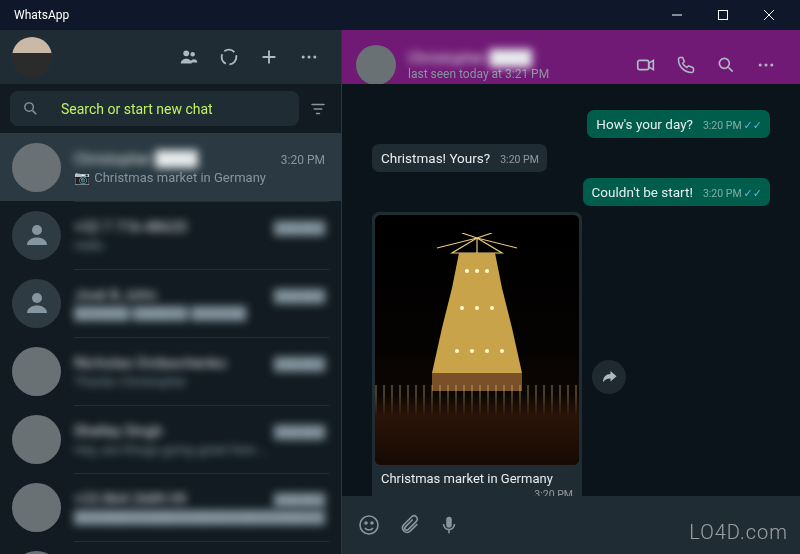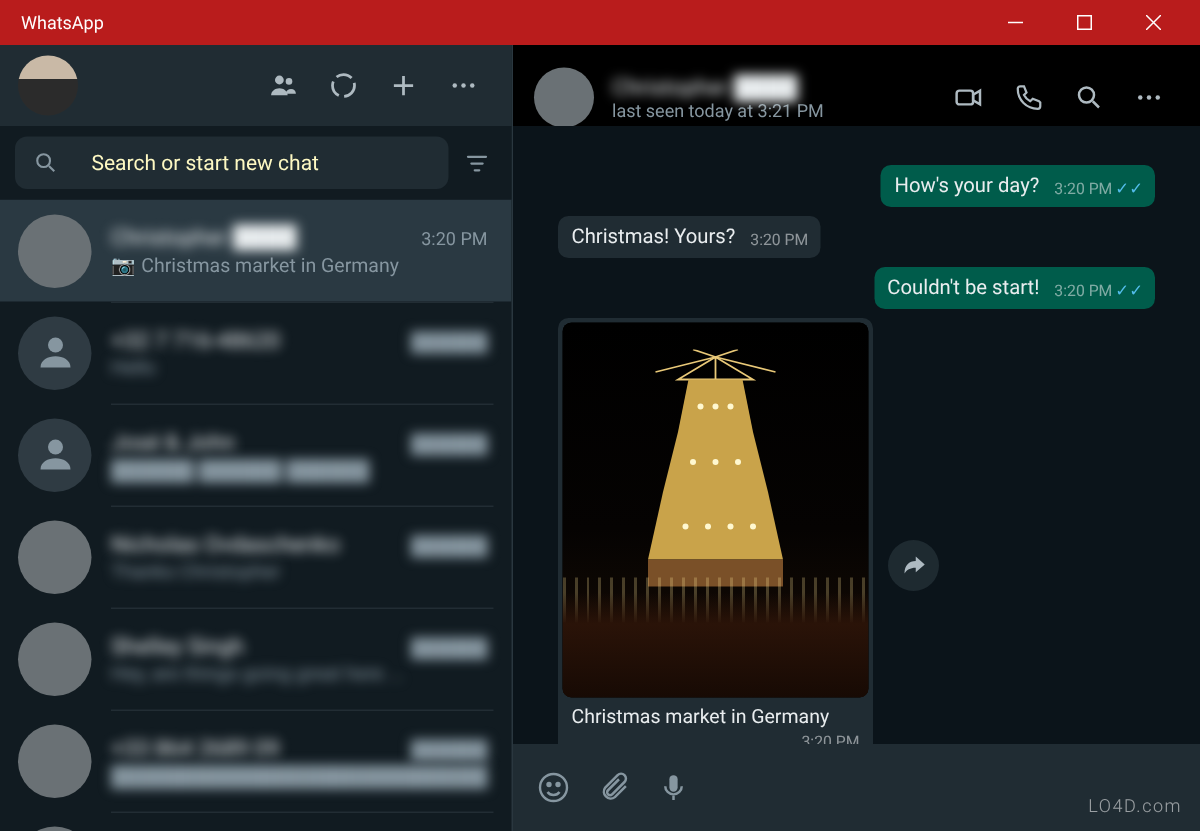--- a/index.html
+++ b/index.html
@@ -1,59 +1,59 @@
 <!DOCTYPE html>
 <html><head>
 <meta charset="utf-8">
 <style>
 * { margin: 0; padding: 0; box-sizing: border-box; font-family: -apple-system, BlinkMacSystemFont, "Segoe UI", Roboto, Helvetica, Arial, sans-serif; }
 body { width: 800px; height: 554px; background: #0a0a0a; overflow: hidden; position: relative; }
 
 
-.titlebar { height: 30px; background: #b91c1c; display: flex; align-items: center; padding: 0 8px 0 14px; color: #fff; }
+.titlebar { height: 30px; background: #0f172a; display: flex; align-items: center; padding: 0 8px 0 14px; color: #fff; }
 .titlebar .title { font-size: 12px; flex: 1; }
 .titlebar .winbtns { display: flex; }
 .titlebar .winbtn { width: 46px; height: 30px; display: flex; align-items: center; justify-content: center; cursor: pointer; }
 .titlebar .winbtn svg { stroke: #fff; }
 
 
 .main { display: flex; height: calc(554px - 30px); }
 .left { width: 342px; background: #111b21; display: flex; flex-direction: column; border-right: 1px solid #2a373f; }
 .right { flex: 1; background: #0b141a; display: flex; flex-direction: column; position: relative; }
 
 
 .left-header { height: 54px; background: #202c33; display: flex; align-items: center; padding: 0 12px; }
 .avatar { width: 40px; height: 40px; border-radius: 50%; background: #6a7175; overflow: hidden; }
 .left-header .spacer { flex: 1; }
 .hicon { width: 40px; height: 40px; display: flex; align-items: center; justify-content: center; cursor: pointer; color: #aebac1; }
 
 
 .search-row { padding: 7px 10px; background: #111b21; display: flex; align-items: center; gap: 6px; }
-.search-box { flex: 1; background: #202c33; border-radius: 8px; height: 35px; display: flex; align-items: center; padding: 0 12px; color: #fef9c3; gap: 22px; }
+.search-box { flex: 1; background: #202c33; border-radius: 8px; height: 35px; display: flex; align-items: center; padding: 0 12px; color: #bef264; gap: 22px; }
 .search-box .icon { color: #8696a0; display:flex; }
 .search-box .placeholder { font-size: 14px; }
 .filter-btn { width: 26px; display: flex; align-items: center; justify-content: center; cursor: pointer; color: #8696a0; }
 
 
 .chat-list { flex: 1; overflow-y: hidden; }
 .chat-item { height: 68px; display: flex; align-items: center; padding: 0 12px; cursor: pointer; }
 .chat-item.active { background: #2a3942; }
 .chat-item .av { width: 49px; height: 49px; border-radius: 50%; background: #6a7175; flex-shrink: 0; margin-right: 13px; overflow:hidden; }
 .chat-item .av.blank { background: #2f3b43; display:flex; align-items:center; justify-content:center; }
 .chat-item .info { flex: 1; min-width: 0; border-top: 1px solid #222d34; height: 100%; display: flex; flex-direction: column; justify-content: center; padding-right: 4px;}
 .chat-item:first-child .info { border-top: none; }
 .chat-item .row1 { display: flex; justify-content: space-between; align-items: baseline; }
 .chat-item .name { color: #e9edef; font-size: 15px; white-space: nowrap; overflow: hidden; text-overflow: ellipsis; }
 .chat-item .time { color: #8696a0; font-size: 12px; }
 .chat-item .row2 { color: #8696a0; font-size: 13px; display: flex; align-items: center; gap: 4px; white-space: nowrap; overflow: hidden; text-overflow: ellipsis; margin-top: 2px;}
 .blur { filter: blur(4px); }
 .camera-glyph { font-size: 13px; }
 
 
-.right-header { height: 70px; background: #000000; display: flex; align-items: center; padding: 0 14px; }
+.right-header { height: 70px; background: #701a75; display: flex; align-items: center; padding: 0 14px; }
 .right-header .av { width: 40px; height: 40px; border-radius: 50%; background: #6a7175; margin-right: 12px; }
 .contact-info { flex: 1; }
 .contact-name { color: #e9edef; font-size: 15px; }
 .contact-status { color: #8696a0; font-size: 12px; }
 
 
 .chatbg { position: absolute; inset: 54px 0 58px 0; background: #0b141a; background-image: radial-gradient(circle at 20% 20%, rgba(255,255,255,.012) 2px, transparent 2px), radial-gradient(circle at 60% 70%, rgba(255,255,255,.012) 2px, transparent 2px); opacity: 1; }
 
 
 .messages { position: relative; flex: 1; padding: 10px 30px; overflow: hidden; }
@@ -82,21 +82,21 @@
 .compose { height: 58px; background: #202c33; display: flex; align-items: center; padding: 0 12px; gap: 10px; }
 .compose .cicon { color: #8696a0; width: 30px; display: flex; justify-content: center; cursor: pointer; }
 .compose-input { flex: 1; background: #2a3942; border-radius: 8px; height: 40px; display: flex; align-items: center; padding: 0 14px; color: #8696a0; font-size: 14px; }
 
 
 .man-suit { background: linear-gradient(#c9b9a6 40%, #2b2b2b 40%); }
 .couple { background: linear-gradient(90deg, #8a5a3a, #c98b5a); }
 .woman { background: linear-gradient(#d4a57a 45%, #7a4a2a 45%); }
 .pixelated { background: linear-gradient(45deg,#d4c050 25%, #3a3a1a 25% 50%, #d4c050 50% 75%, #3a3a1a 75%); background-size: 10px 10px; }
 
-.watermark { position:absolute; right:12px; bottom:10px; color: rgba(255,255,255,.55); font-size:12px; font-weight:300; letter-spacing:1px; pointer-events:none; }
+.watermark { position:absolute; right:12px; bottom:10px; color: rgba(255,255,255,.55); font-size:20px; font-weight:300; letter-spacing:1px; pointer-events:none; }
 
 svg { display:block; }
 </style>
 </head>
 <body>
 
 <div class="titlebar">
   <span class="title">WhatsApp</span>
   <div class="winbtns">
     <div class="winbtn">

